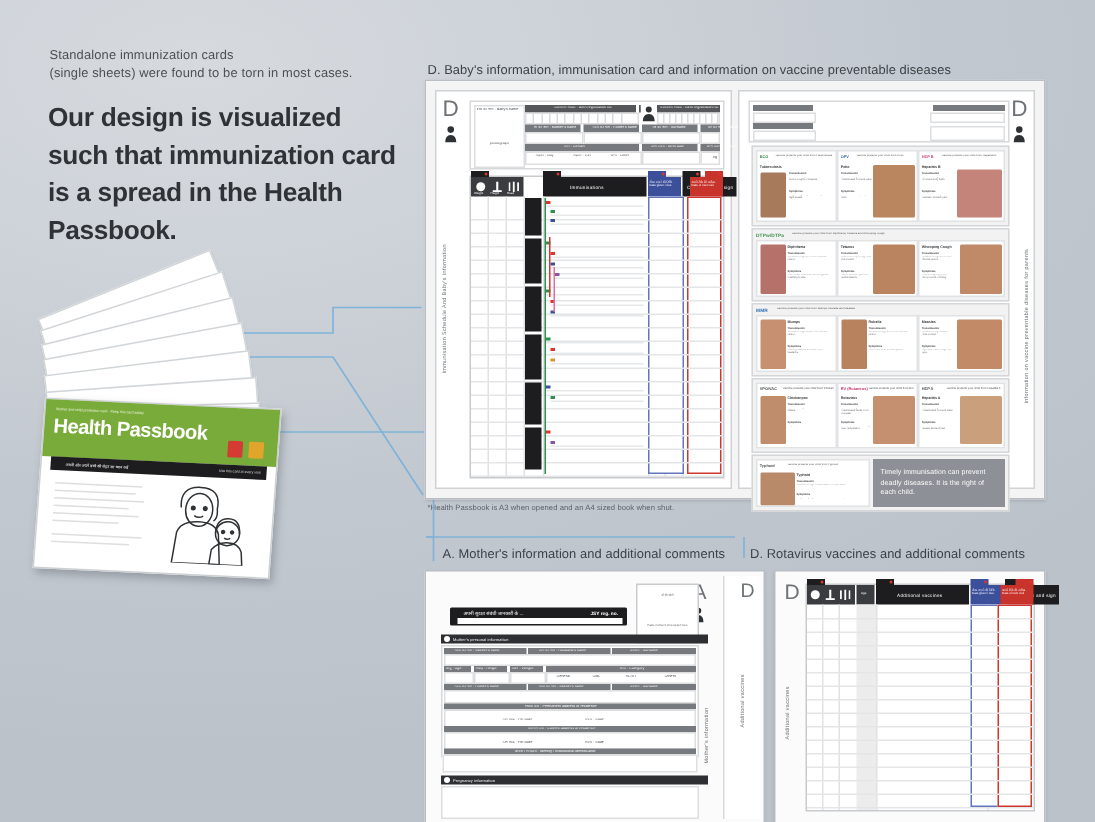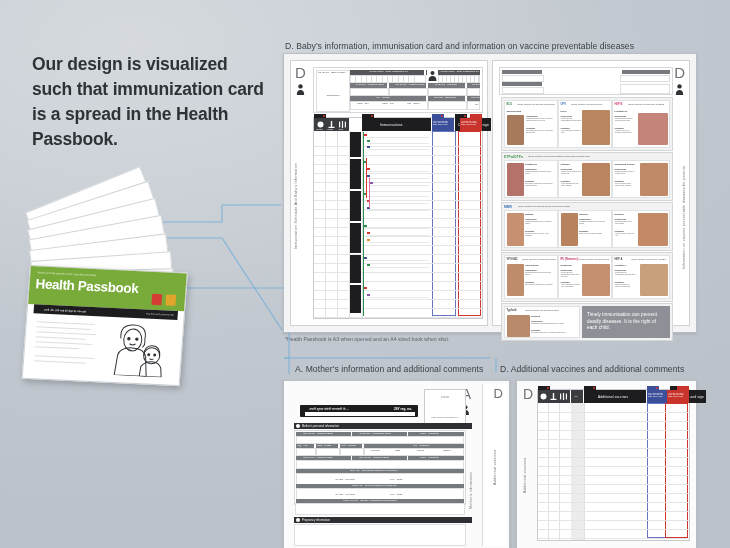--- a/index.html
+++ b/index.html
@@ -14,21 +14,21 @@
     background:
       radial-gradient(110% 85% at 18% 8%, #d6dadf 0%, #cdd2d8 32%, #c2c8cf 62%, #bcc2ca 100%),
       linear-gradient(160deg,#cfd4da 0%,#c4cad1 55%,#cfd3d8 100%);
   }
   
   .intro-small{
     position:absolute;left:33px;top:31px;width:245px;
     font-size:8.6px;line-height:11.5px;color:#4c5155;letter-spacing:.1px;
   }
   .intro-big{
-    position:absolute;left:32px;top:52px;width:240px;
+    position:absolute;left:32px;top:66px;width:240px;
     font-size:17.5px;line-height:25px;font-weight:bold;color:#2f3337;
     letter-spacing:-.2px;
   }
   
   .cap{
     position:absolute;font-size:8.6px;color:#3d4246;letter-spacing:.05px;
     white-space:nowrap;
   }
   .footnote{
     position:absolute;left:285px;top:336px;font-size:5.1px;color:#5d6267;
@@ -128,26 +128,30 @@
   .blk{position:absolute;background:#1d1d1f;}
   .ln{position:absolute;background:#dcdee0;height:1px;}
   .cl-label{position:absolute;font-size:8.5px;color:#3d4246;}
   svg.leaderlines{position:absolute;left:0;top:0;width:730px;height:548px;pointer-events:none;}
 </style>
 </head>
 <body>
 
 <div class="stage">
 
+  <div class="intro-small">
+    <div>Standalone immunization cards</div>
+    <div>(single sheets) were found to be torn in most cases.</div>
+  </div>
   <div class="intro-big">Our design is visualized such that immunization card is a spread in the Health Passbook.</div>
 
   <div class="cap" style="left:285px;top:41px;">D. Baby's information, immunisation card and information on vaccine preventable diseases</div>
   <div class="footnote">*Health Passbook is A3 when opened and an A4 sized book when shut.</div>
   <div class="cap" style="left:295px;top:364px;">A. Mother's information and additional comments</div>
-  <div class="cap" style="left:500px;top:364px;">D. Additional vaccines and additional comments</div>
+  <div class="cap" style="left:500px;top:364px;">D. Rotavirus vaccines and additional comments</div>
 
   <svg class="leaderlines">
     <g fill="none" stroke="#7fb2d9" stroke-width="1.1">
       <path d="M134 222 L222 222 L222 205 L281 205"></path>
       <path d="M146 238 L222 238 L282 330"></path>
       <path d="M170 288 L289 288 L289 358 L284 358"></path>
       <path d="M284 358 L490 358"></path>
       <path d="M496 358 L496 372"></path>
       <path d="M289 358 L289 374"></path>
     </g>

